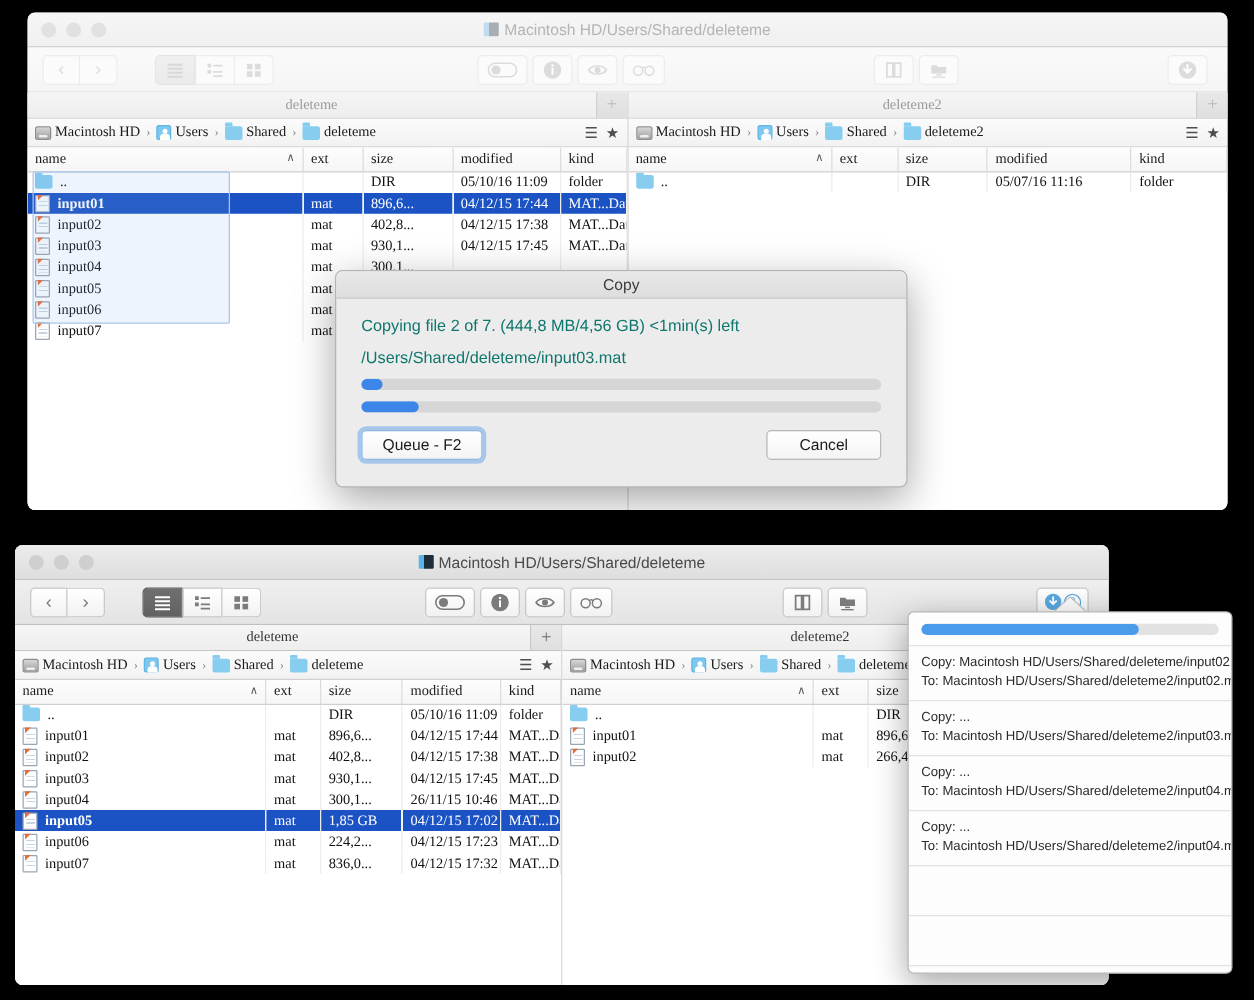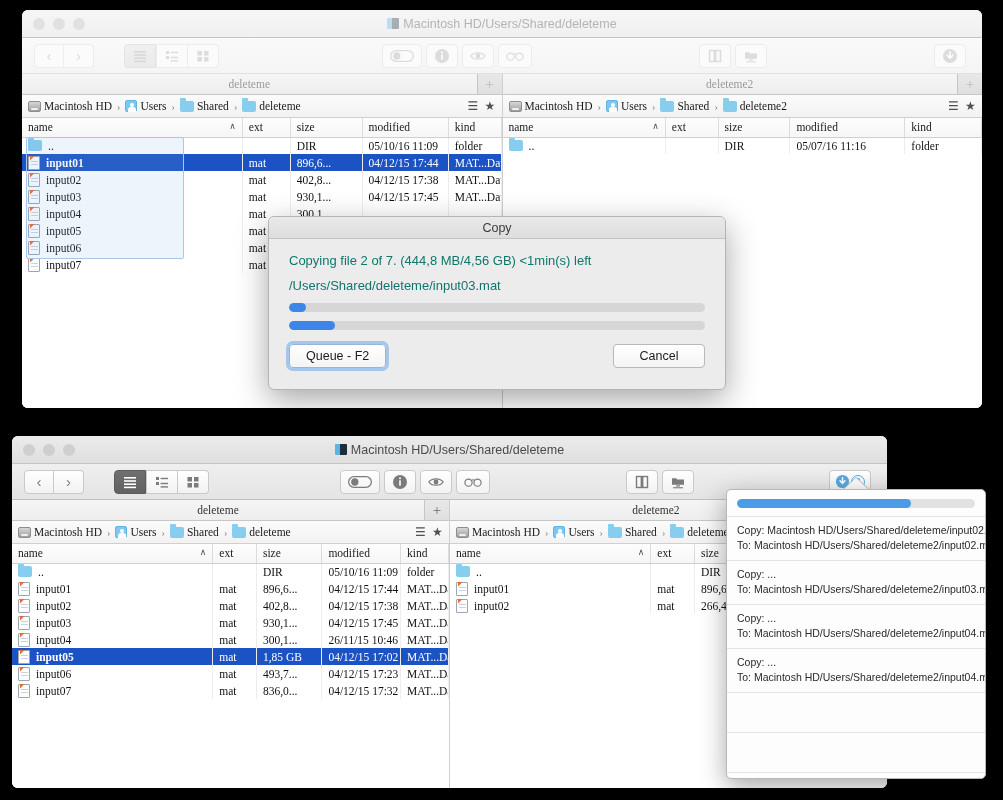--- a/index.html
+++ b/index.html
@@ -827,21 +827,21 @@
                   <td>MAT...Data</td>
                 </tr>
                 <tr>
                   <td>
                     <span class="fname-cell">
                       <span class="ico-file"></span>
                       <span class="fname">input06</span>
                     </span>
                   </td>
                   <td>mat</td>
-                  <td class="num">493,7...</td>
+                  <td class="num">224,2...</td>
                   <td>04/12/15 17:23</td>
                   <td>MAT...Data</td>
                 </tr>
                 <tr>
                   <td>
                     <span class="fname-cell">
                       <span class="ico-file"></span>
                       <span class="fname">input07</span>
                     </span>
                   </td>

